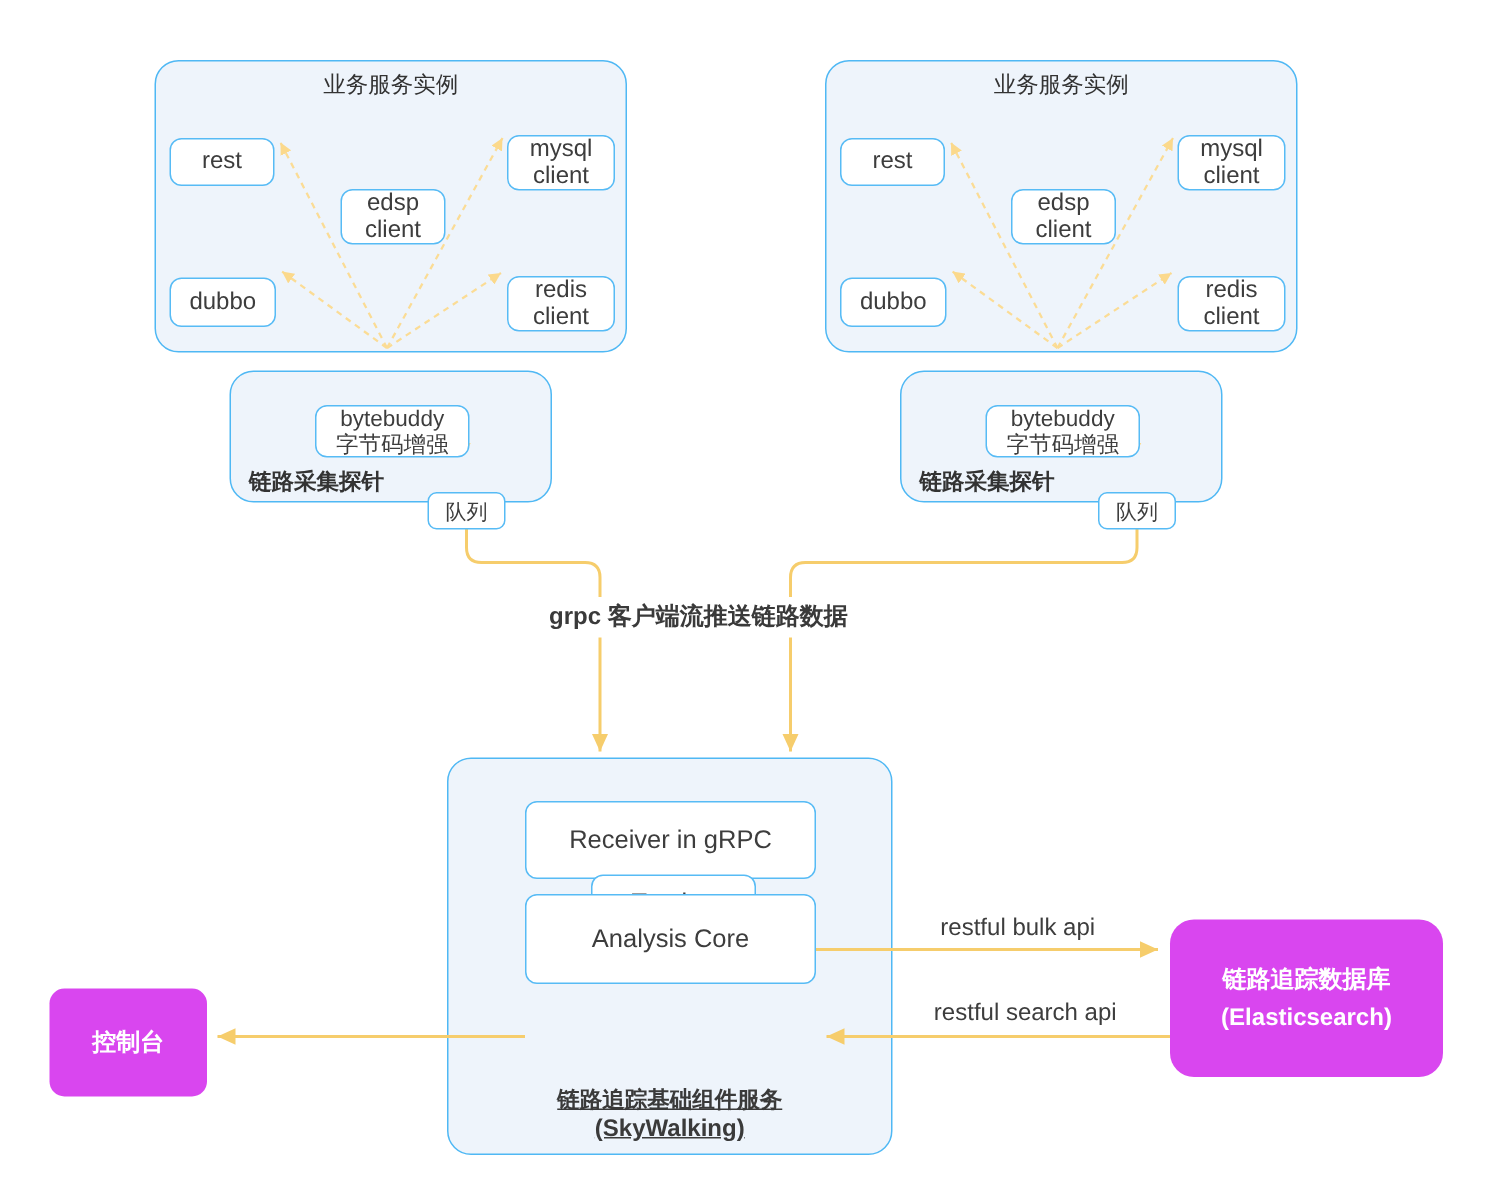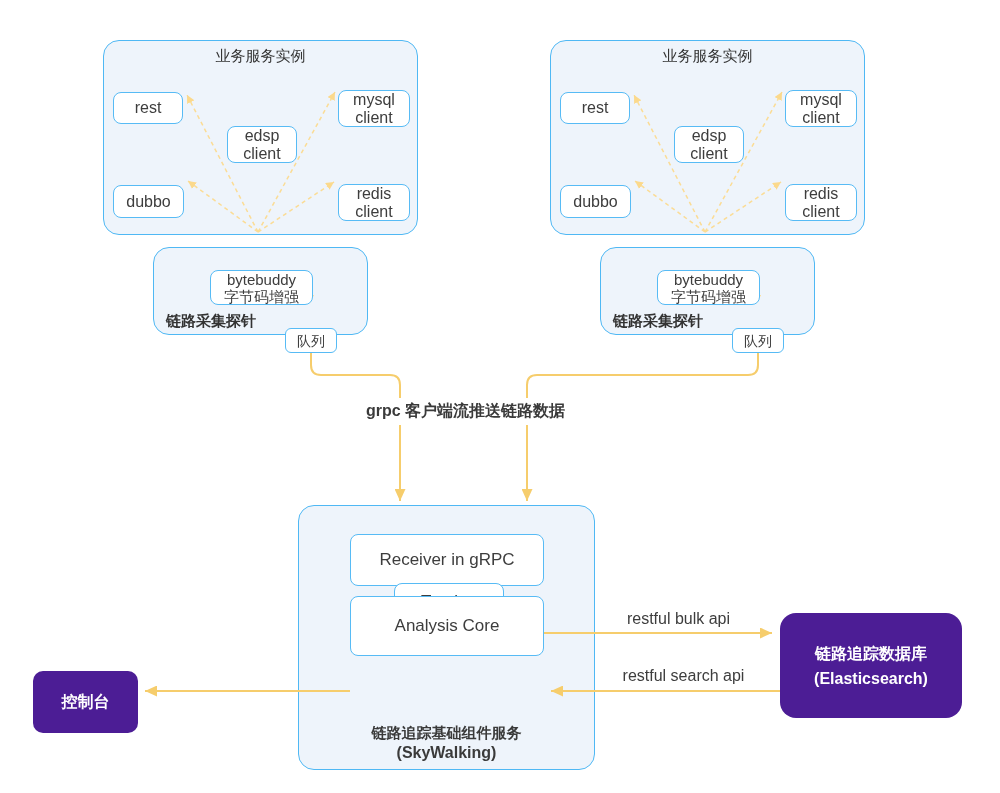--- a/index.html
+++ b/index.html
@@ -11,28 +11,28 @@
     position:absolute;background:#EEF4FB;border:1.5px solid #4FB8F4;
     border-radius:16px;box-sizing:border-box;
   }
   .wbox{
     position:absolute;background:#ffffff;border:1.5px solid #57BBF5;
     border-radius:8px;box-sizing:border-box;display:flex;align-items:center;
     justify-content:center;text-align:center;color:#3D3D3D;font-size:16px;
     line-height:18px;white-space:pre-line;z-index:2;margin-top:20px;
   }
   .bbox{
-    position:absolute;background:#4c1d95;border-radius:14px;color:#ffffff;
+    position:absolute;background:#d946ef;border-radius:14px;color:#ffffff;
     display:flex;flex-direction:column;align-items:center;justify-content:center;
     text-align:center;font-weight:700;z-index:2;box-sizing:border-box;
   }
   .lbl{position:absolute;color:#3D3D3D;z-index:2;}
   .title{font-weight:400;font-size:15px;color:#333333;text-align:center;}
   .probe-lbl{font-weight:700;font-size:15px;color:#333333;}
-  .cap{font-weight:700;color:#3A3A3A;text-align:center;}
+  .cap{font-weight:700;color:#3A3A3A;text-align:center;text-decoration:underline;}
   .edge-lbl{font-size:16px;color:#3D3D3D;text-align:center;}
   .grpc-lbl{
     font-size:16px;font-weight:700;color:#3A3A3A;background:#ffffff;
     padding:3px 6px;text-align:left;
   }
   svg.layer{position:absolute;left:0;top:0;z-index:1;}
 </style>
 </head>
 <body>
 
@@ -113,17 +113,17 @@
   <div class="lbl cap" style="left:298px;top:744px;width:297px;font-size:16px;">(SkyWalking)</div>
 
   <div class="lbl edge-lbl" style="left:601px;top:610px;width:155px;">restful bulk api</div>
   <div class="lbl edge-lbl" style="left:601px;top:667px;width:165px;">restful search api</div>
 
   <div class="bbox" style="left:780px;top:613px;width:182px;height:105px;font-size:16px;line-height:25px;border-radius:16px;">
     <span>链路追踪数据库</span>
     <span>(Elasticsearch)</span>
   </div>
 
-  <div class="bbox" style="left:33px;top:659px;width:105px;height:62px;font-size:16px;font-weight:600;border-radius:10px;margin-top:12px;">
+  <div class="bbox" style="left:33px;top:659px;width:105px;height:72px;font-size:16px;font-weight:600;border-radius:10px;">
     <span>控制台</span>
   </div>
 
 </div>
 
 </body></html>

